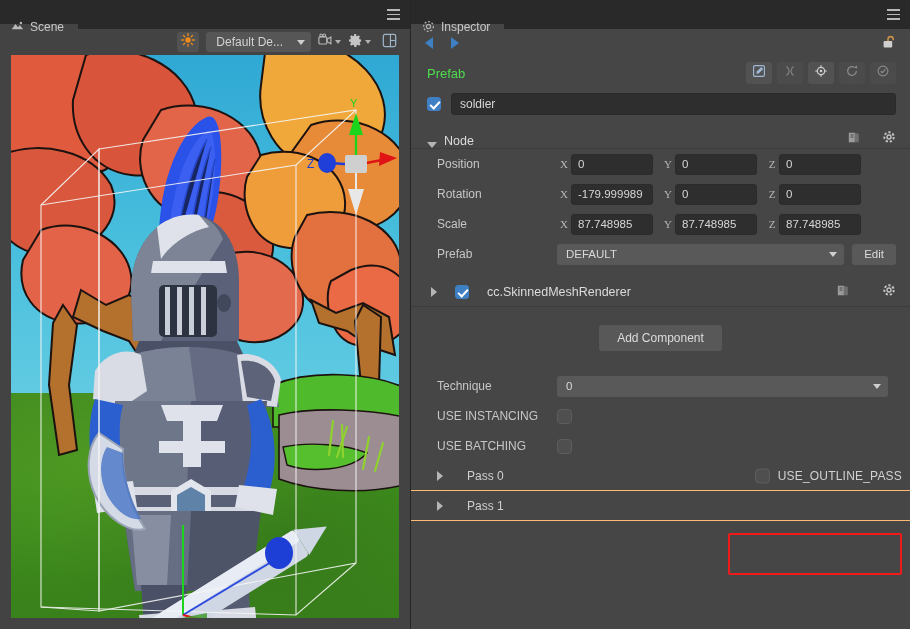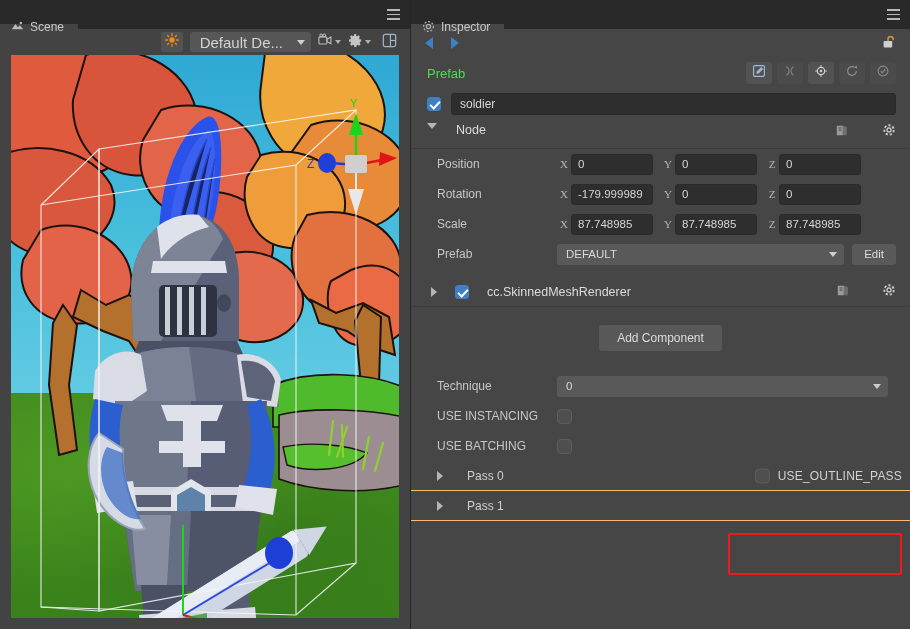--- a/index.html
+++ b/index.html
@@ -49,21 +49,21 @@
   }
   .tb-btn {
     height: 20px; min-width: 22px;
     display: flex; align-items: center; justify-content: center;
     border-radius: 3px; cursor: pointer;
   }
   .tb-btn.active { background: #525252; }
   .tb-select {
     height: 20px; background: #565656; border-radius: 3px;
     display: flex; align-items: center; padding: 0 6px 0 10px;
-    gap: 14px; color: #d2d2d2; font-size: 15px; cursor: pointer;
+    gap: 14px; color: #d2d2d2; font-size: 12px; cursor: pointer;
     min-width: 94px; justify-content: space-between;
   }
   .caret-down {
     width: 0; height: 0; border-left: 4.5px solid transparent;
     border-right: 4.5px solid transparent; border-top: 5px solid #cfcfcf;
   }
   .caret-sm {
     width: 0; height: 0; border-left: 3.5px solid transparent;
     border-right: 3.5px solid transparent; border-top: 4px solid #b0b0b0;
     margin-left: 2px;
@@ -123,21 +123,21 @@
     border:solid #fff; border-width:0 2px 2px 0; transform:rotate(43deg);
   }
   .chk.plain { background:#4f4f4f; border-color:#5d5d5d; border-radius:4px; width:15px;height:15px; }
   .name-input {
     flex:1; height:22px; background:#2e2e2e; border:1px solid #2a2a2a;
     border-radius:3px; color:#d6d6d6; font-size:12px; padding:0 8px;
     font-family:"Liberation Sans",sans-serif;
   }
 
   .sect-head {
-    display:flex; align-items:flex-start; gap:19px;
+    display:flex; align-items:flex-end; gap:7px;
     padding: 0 14px 0 16px; height: 26px;
     border-bottom: 1px solid #3c3c3c;
   }
   .sect-head .title { color:#dcdcdc; font-size:12.5px; }
   .sect-head .spacer{flex:1}
   .tri {
     width:0;height:0;cursor:pointer; flex:none;
     border-left:5px solid transparent; border-right:5px solid transparent;
     border-top:6px solid #b5b5b5;
   }

